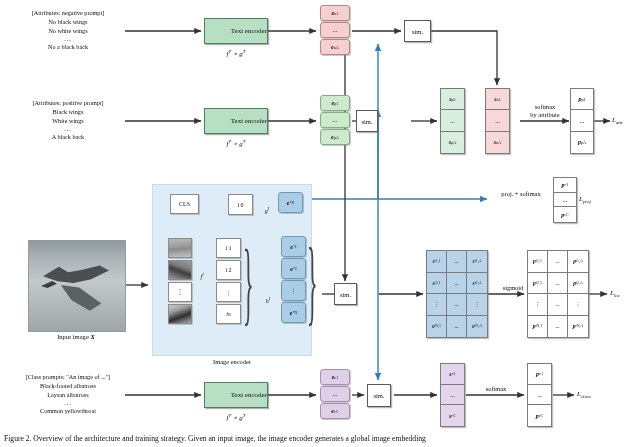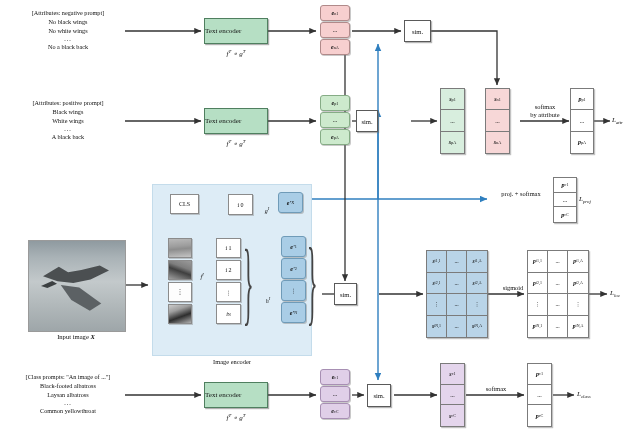--- a/index.html
+++ b/index.html
@@ -16,21 +16,21 @@
   
   .prompt{font-size:6.2px;line-height:9.2px;text-align:center;white-space:nowrap;}
   .prompt .hdr{font-size:6.2px;}
   .prompt .dots{letter-spacing:1px;font-size:6px;line-height:6px;}
 
   
   .encbox{
     box-sizing:border-box;
     border:1px solid #4f7f5f;
     background:#b6dfc4;
-    display:flex;align-items:center;justify-content:flex-start;
+    display:flex;align-items:center;justify-content:flex-end;
     font-size:7px;
     box-shadow:1.2px 1.2px 0 rgba(80,80,80,.45);
   }
   .enclabel{font-size:7px;font-style:italic;text-align:center;white-space:nowrap;}
 
   
   .simbox{
     box-sizing:border-box;
     border:1px solid #5a5a5a;
     background:#ffffff;
@@ -488,14 +488,15 @@
     <div class="mcell m-white" style="height:21.3px;">...</div>
     <div class="mcell m-white" style="height:21.3px;">
         <i><b>p</b></i>
         <sup>c</sup>
         <sub>C</sub>
       </div>
   </div>
 
   <div class="abs loss" style="left:577px;top:390px;"><i>L</i><sub>class</sub></div>
 
+  <div class="abs caption" style="left:4px;top:434px;width:634px;">Figure 2. Overview of the architecture and training strategy. Given an input image, the image encoder generates a global image embedding</div>
 
 </div>
 
 </body></html>

